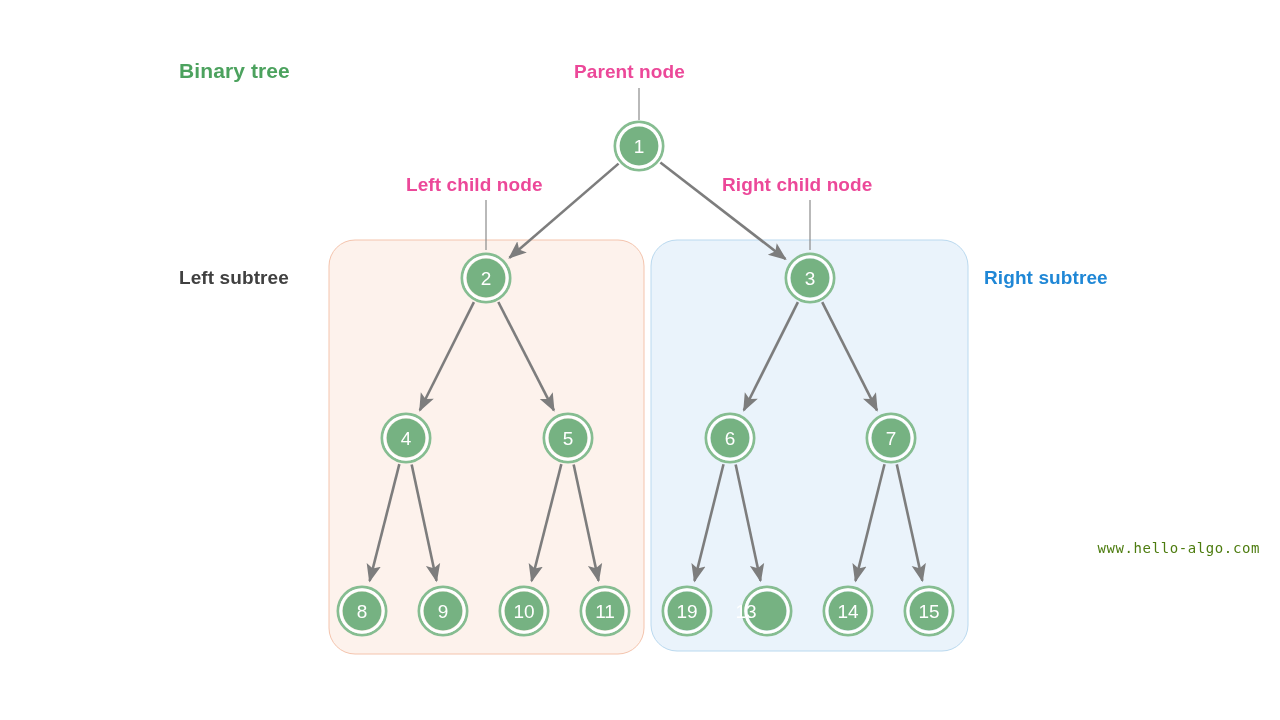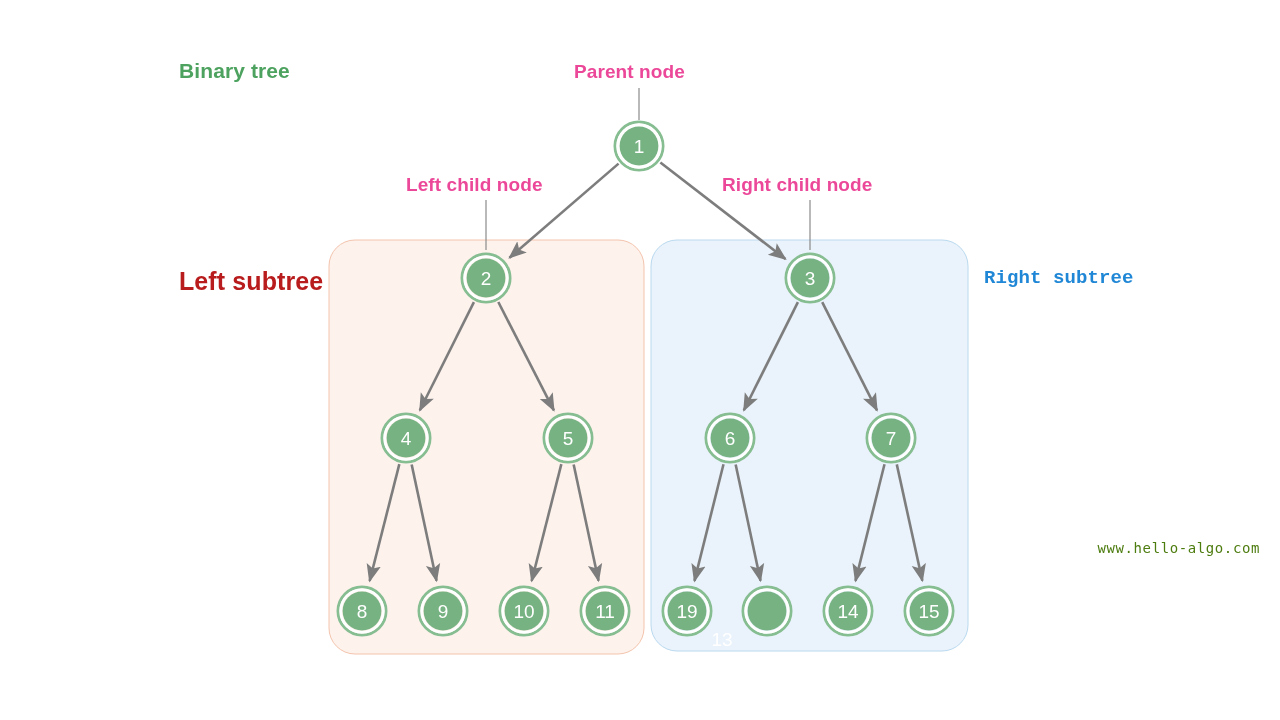--- a/index.html
+++ b/index.html
@@ -35,27 +35,26 @@
   }
   .label-title {
     font-size: 21px;
     color: #4ca25e;
   }
   .label-dark {
     font-size: 19px;
     color: #ec4899;
   }
   .label-left-sub {
-    font-size: 25px;
-    color: #b91c1c;
+    font-size: 19px;
+    color: #404040;
   }
   .label-right-sub {
     font-size: 19px;
     color: #1f87d6;
-    font-family: Liberation Mono, monospace;
   }
   .node-num {
     position: absolute;
     color: #ffffff;
     font-size: 19px;
     font-weight: normal;
     text-align: center;
     transform: translate(-50%, -50%);
     pointer-events: none;
     font-family: "Liberation Sans", sans-serif;
@@ -198,19 +197,19 @@
       <div class="node-num" style="left: 810px; top: 279px;">3</div>
       <div class="node-num" style="left: 406px; top: 439px;">4</div>
       <div class="node-num" style="left: 568px; top: 439px;">5</div>
       <div class="node-num" style="left: 730px; top: 439px;">6</div>
       <div class="node-num" style="left: 891px; top: 439px;">7</div>
       <div class="node-num" style="left: 362px; top: 612px;">8</div>
       <div class="node-num" style="left: 443px; top: 612px;">9</div>
       <div class="node-num" style="left: 524px; top: 612px;">10</div>
       <div class="node-num" style="left: 605px; top: 612px;">11</div>
       <div class="node-num" style="left: 687px; top: 612px;">19</div>
-      <div class="node-num" style="left: 722px; top: 612px; margin-top: 28px;">13</div>
+      <div class="node-num" style="left: 746px; top: 612px;">13</div>
       <div class="node-num" style="left: 848px; top: 612px;">14</div>
       <div class="node-num" style="left: 929px; top: 612px;">15</div>
     </div>
 
   <div class="watermark">www.hello-algo.com</div>
 </div>
 
 </body></html>

